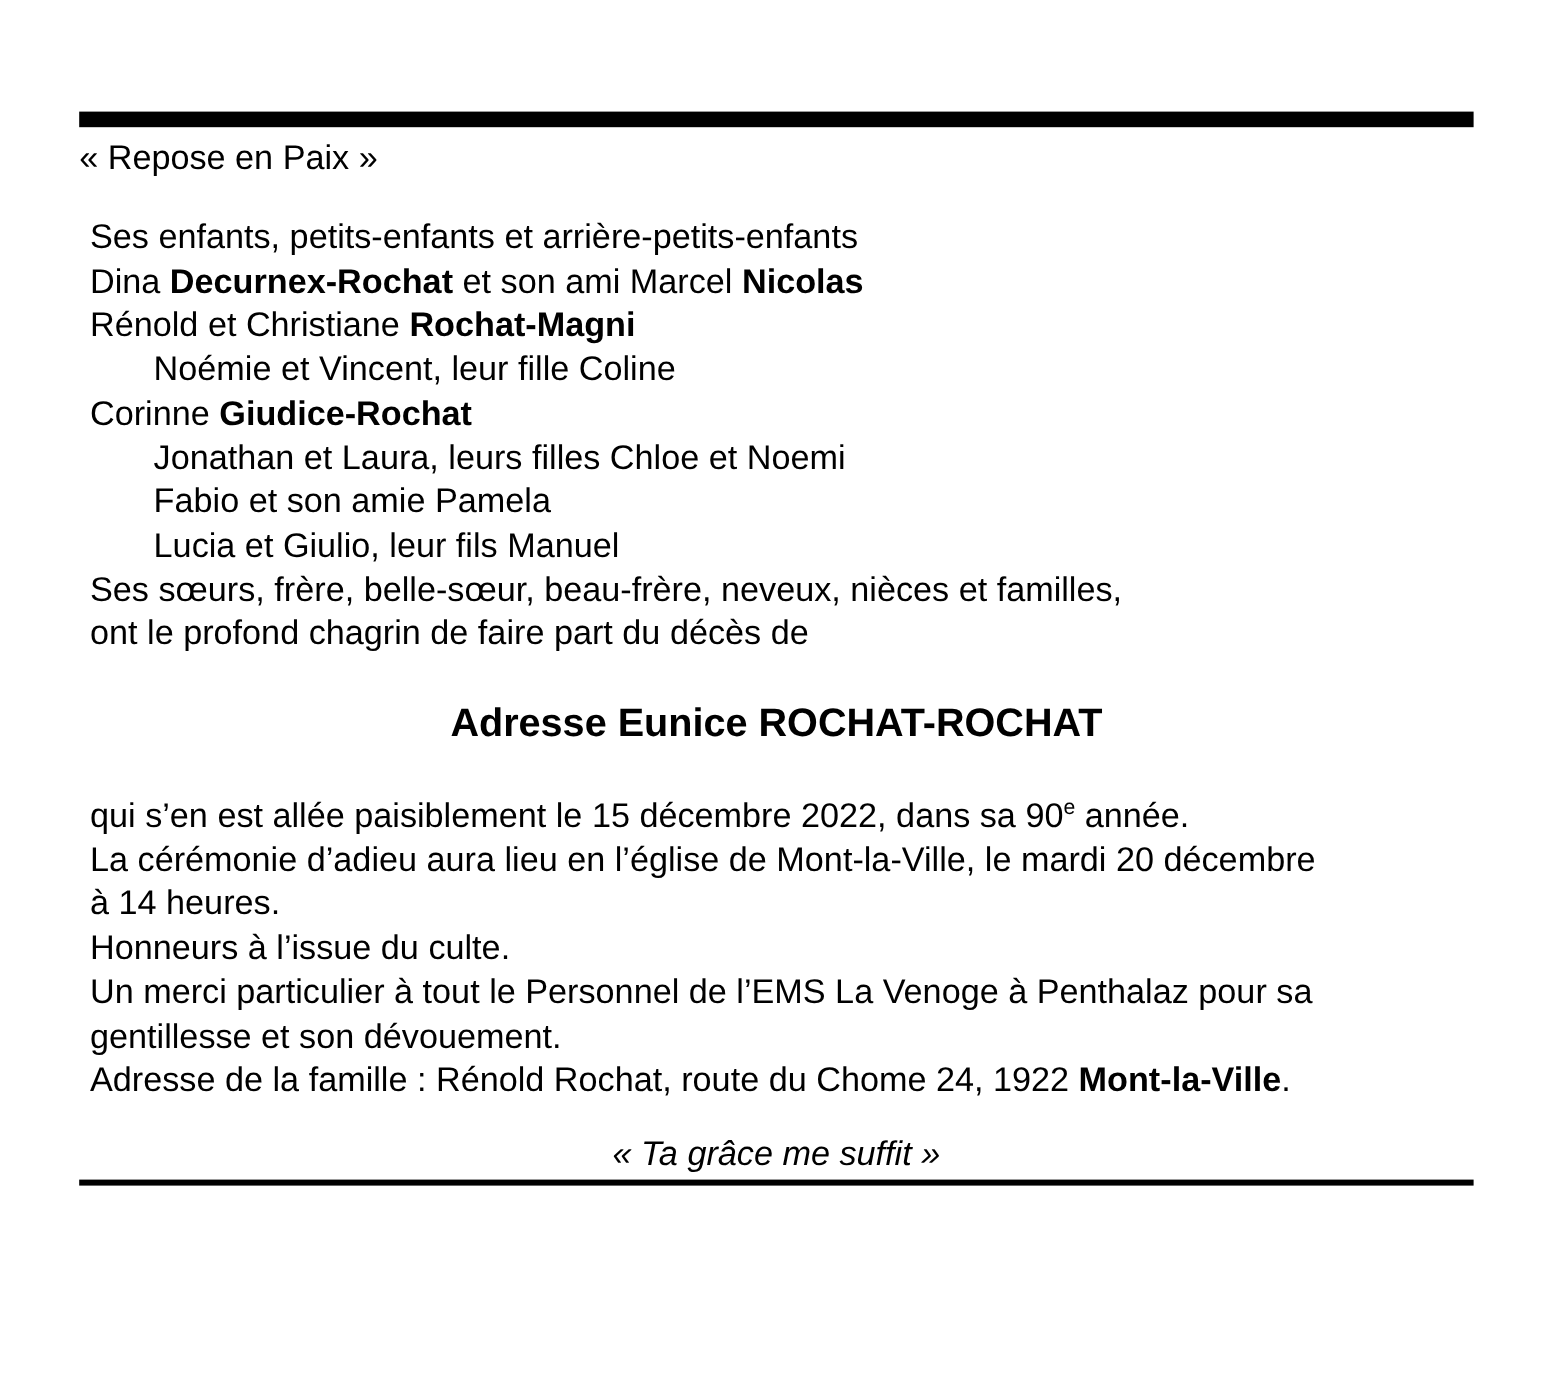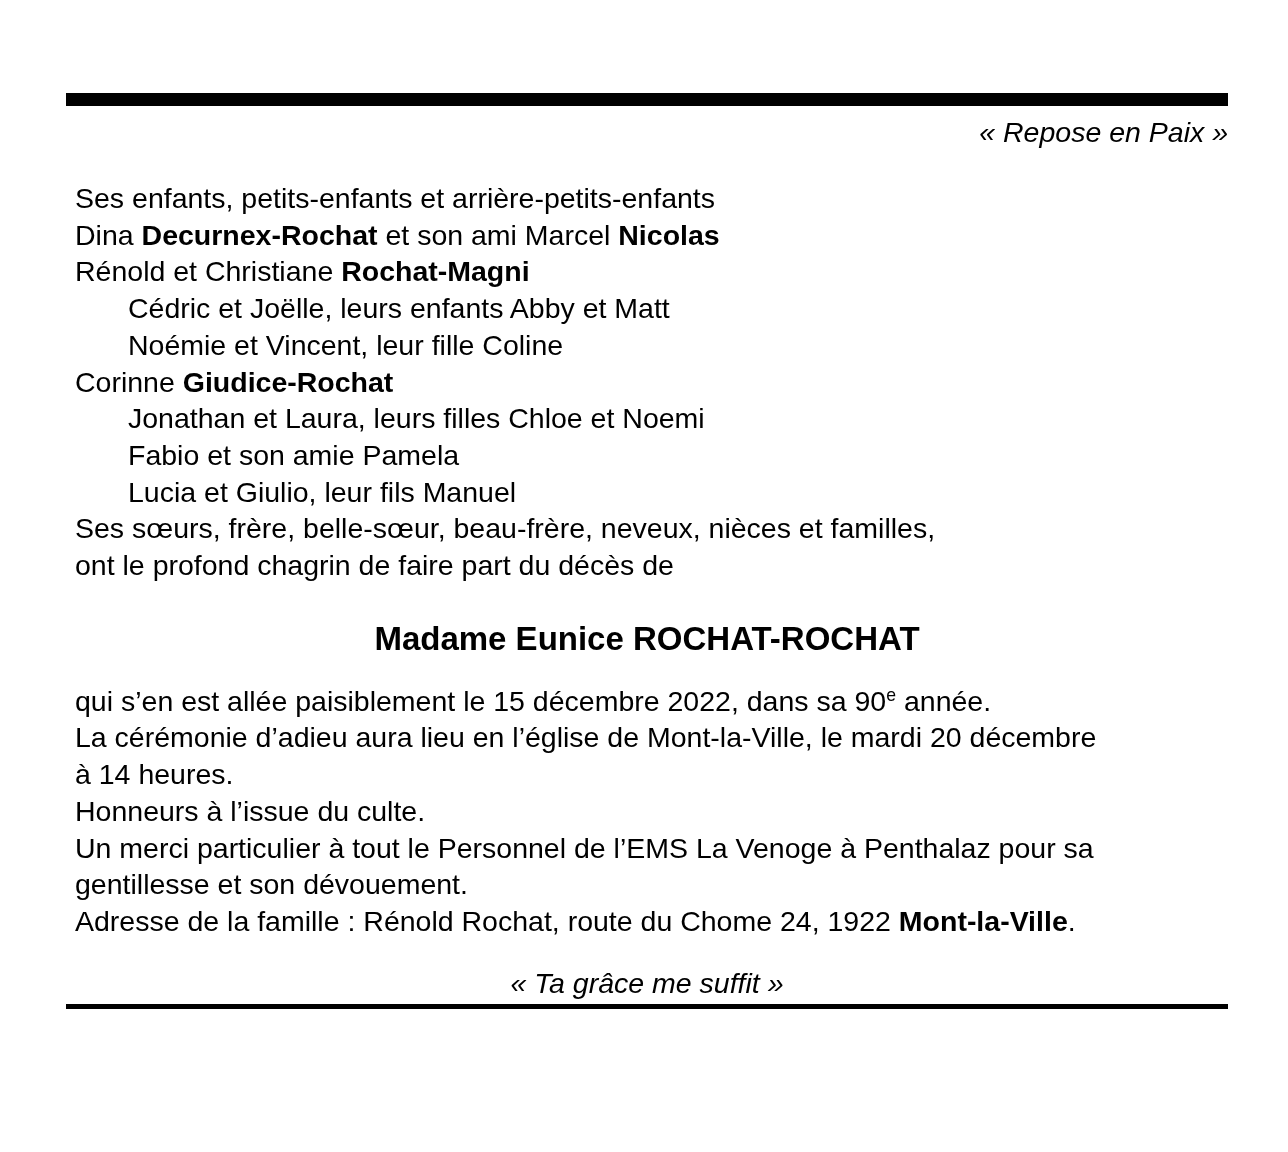--- a/index.html
+++ b/index.html
@@ -24,22 +24,21 @@
     margin-left: 66px;
     width: 1162px;
   }
   .top-bar {
     height: 13px;
     background: #000000;
     margin-top: 93px;
   }
   .quote-top {
     margin-top: 9px;
-    text-align: right;
-    font-style: italic;
+    text-align: left;
     font-size: 28.5px;
     line-height: 34px;
     white-space: pre;
   }
   .family-block {
     margin-top: 31px;
     padding-left: 9px;
     font-size: 28.5px;
     line-height: 36.7px;
   }
@@ -54,21 +53,21 @@
     text-align: right;
   }
   .deceased-title {
     margin-top: 35px;
     text-align: center;
     font-weight: bold;
     font-size: 33px;
     line-height: 40px;
   }
   .details-block {
-    margin-top: 24px;
+    margin-top: 40px;
     padding-left: 9px;
     font-size: 28.5px;
     line-height: 36.7px;
   }
   sup.ordinal {
     font-size: 0.62em;
     vertical-align: super;
     line-height: 0;
   }
   .quote-bottom {
@@ -92,31 +91,30 @@
   <div class="content">
 
     <div class="top-bar"></div>
 
     <div class="quote-top">« Repose en Paix »</div>
 
     <div class="family-block">
       <div class="line"><span>Ses enfants, petits-enfants et arrière-petits-enfants</span></div>
       <div class="line"><span>Dina </span><span class="b">Decurnex-Rochat</span><span> et son ami Marcel </span><span class="b">Nicolas</span></div>
       <div class="line"><span>Rénold et Christiane </span><span class="b">Rochat-Magni</span></div>
-      <div class="line indent"><span>Cédric et Joëlle, leurs enfants Abby et Matt</span></div>
       <div class="line indent"><span>Noémie et Vincent, leur fille Coline</span></div>
       <div class="line"><span>Corinne </span><span class="b">Giudice-Rochat</span></div>
       <div class="line indent"><span>Jonathan et Laura, leurs filles Chloe et Noemi</span></div>
       <div class="line indent"><span>Fabio et son amie Pamela</span></div>
       <div class="line indent"><span>Lucia et Giulio, leur fils Manuel</span></div>
       <div class="line"><span>Ses sœurs, frère, belle-sœur, beau-frère, neveux, nièces et familles,</span></div>
       <div class="line"><span>ont le profond chagrin de faire part du décès de</span></div>
     </div>
 
-    <div class="deceased-title">Madame Eunice ROCHAT-ROCHAT</div>
+    <div class="deceased-title">Adresse Eunice ROCHAT-ROCHAT</div>
 
     <div class="details-block">
       <div class="line"><span>qui s’en est allée paisiblement le 15 décembre 2022, dans sa 90</span><sup class="ordinal">e</sup><span> année.</span></div>
       <div class="line"><span>La cérémonie d’adieu aura lieu en l’église de Mont-la-Ville, le mardi 20 décembre</span></div>
       <div class="line"><span>à 14 heures.</span></div>
       <div class="line"><span>Honneurs à l’issue du culte.</span></div>
       <div class="line"><span>Un merci particulier à tout le Personnel de l’EMS La Venoge à Penthalaz pour sa</span></div>
       <div class="line"><span>gentillesse et son dévouement.</span></div>
       <div class="line"><span>Adresse de la famille : Rénold Rochat, route du Chome 24, 1922 </span><span class="b">Mont-la-Ville</span><span>.</span></div>
     </div>

